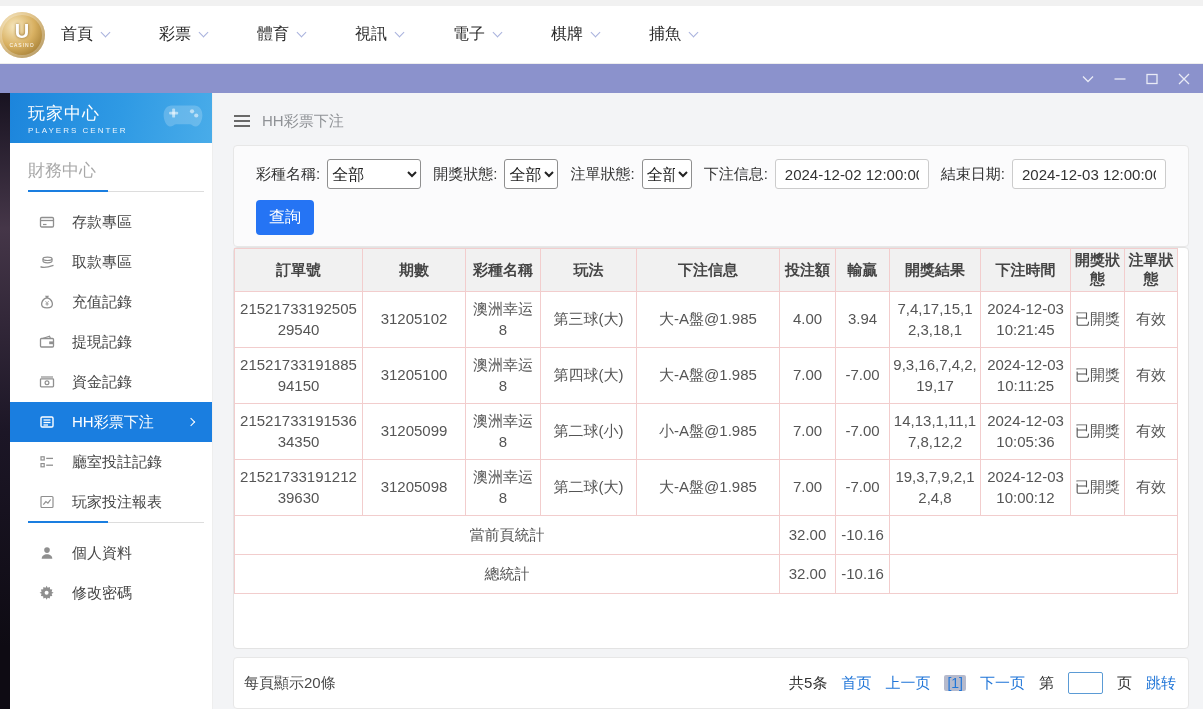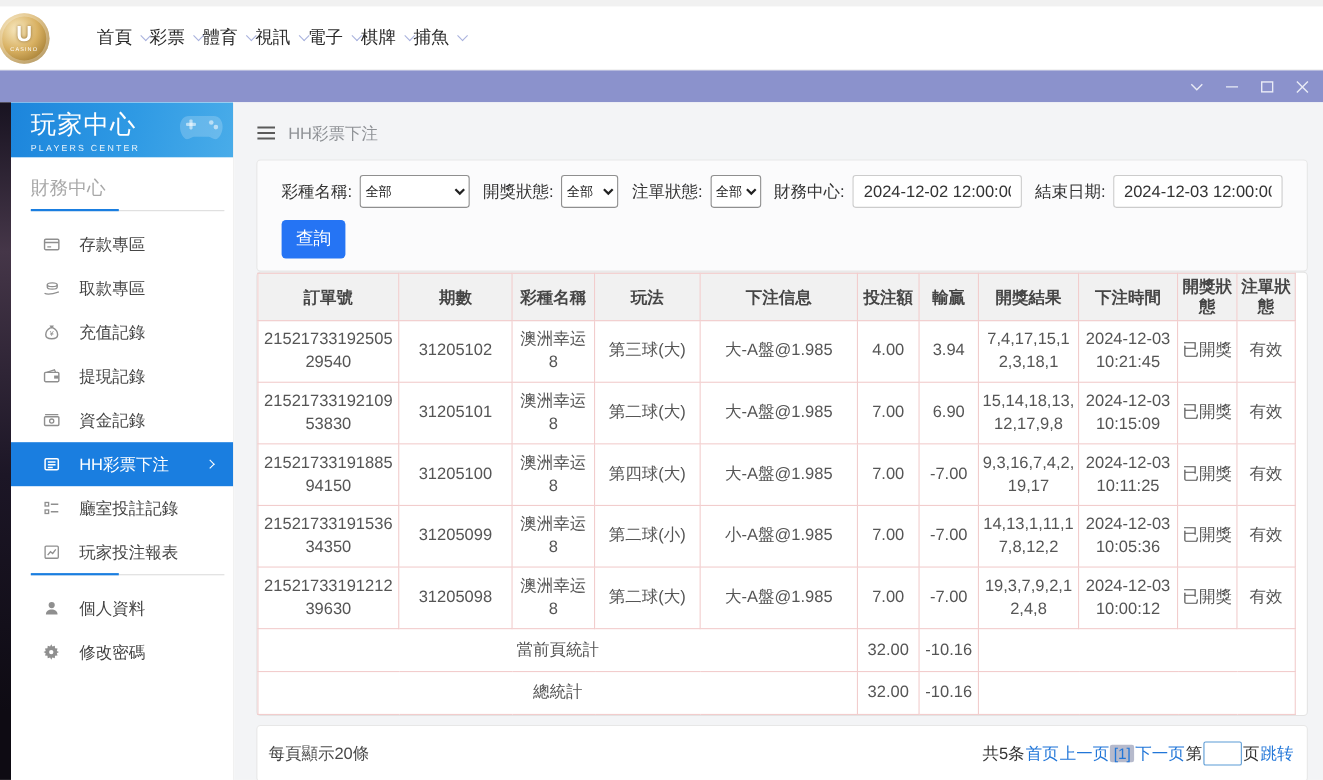--- a/index.html
+++ b/index.html
@@ -13,38 +13,38 @@
   .logo { display:flex; align-items:center; cursor:pointer; }
   .coin { width:46px; height:46px; border-radius:50%; margin-left:-3px; display:flex; flex-direction:column; align-items:center; justify-content:center;
           background:radial-gradient(circle at 35% 32%, #f8e9c0, #d8b061 45%, #a07a31 80%, #7c5c22);
           box-shadow:inset 0 0 0 3px rgba(255,255,255,0.28); }
   .coin-u { font-size:20px; font-weight:800; color:#fff; line-height:1; text-shadow:0 0 3px #8a6426; }
   .coin-sub { font-size:5px; color:#fff; letter-spacing:1px; margin-top:1px; }
   .logo-text { font-size:27px; font-weight:800; margin-left:7px; letter-spacing:1px; color:#b08d4f; white-space:nowrap; }
   @supports (-webkit-background-clip:text) {
     .logo-text { background:linear-gradient(180deg,#dcbc80 15%,#9d7534 85%); -webkit-background-clip:text; background-clip:text; color:transparent; }
   }
-  .nav-items { display:flex; margin-left:43px; }
+  .nav-items { display:flex; margin-left:16px; gap:50px; }
   .nav-item { display:flex; align-items:center; font-size:16px; color:#2a2a2a; cursor:pointer; }
   .chev-down { display:inline-block; width:7px; height:7px; border-right:1.7px solid #a9b2dd; border-bottom:1.7px solid #a9b2dd; transform:rotate(45deg); margin-left:9px; margin-top:-4px; }
 
   
   .titlebar { height:29px; background:var(--titlebar,#8b92cc); display:flex; align-items:center; justify-content:flex-end; padding-right:10px; }
   .win-controls { display:flex; align-items:center; gap:14px; }
   .win-btn { width:18px; height:18px; display:flex; align-items:center; justify-content:center; cursor:pointer; }
 
   
   .content { display:flex; height:616px; }
   .left-strip { width:10px; background:linear-gradient(180deg,#181321,#453648 22%,#1c1626 55%,#0e0b13 90%); }
 
   
   .sidebar { width:203px; background:#fff; overflow:hidden; flex-shrink:0; border-right:1px solid #eee; }
   .sb-header { height:50px; display:flex; align-items:center; justify-content:space-between; padding:0 8px 0 18px;
                background:linear-gradient(100deg,#1c85dc 0%,#2f9ae4 55%,#49ace9 100%); }
-  .sb-title { font-size:23px; color:#fff; letter-spacing:1px; }
+  .sb-title { font-size:17px; color:#fff; letter-spacing:1px; }
   .sb-sub { font-size:8px; color:rgba(255,255,255,0.9); letter-spacing:2px; margin-top:1px; }
   .sb-sec-title { font-size:17px; color:#a8a8a8; margin:16px 0 9px 18px; }
   .sb-underline { height:1px; background:#ddd; margin:0 8px 10px 18px; position:relative; }
   .sb-underline::before { content:''; position:absolute; left:0; top:-1px; height:2px; width:80px; background:var(--active-blue,#1a7ee0); }
   .side-item { height:40px; display:flex; align-items:center; padding:0 12px 0 29px; cursor:pointer; color:#454545; }
   .side-icon { width:16px; height:16px; color:#8f8f8f; display:flex; align-items:center; }
   .side-label { font-size:15px; margin-left:17px; white-space:nowrap; }
   .side-item.active { background:var(--active-blue,#1a7ee0); color:#fff; }
   .side-item.active .side-icon { color:#fff; }
   .chev-right { width:6px; height:6px; border-right:1.6px solid #fff; border-bottom:1.6px solid #fff; transform:rotate(-45deg); margin-left:auto; margin-right:6px; }
@@ -52,34 +52,34 @@
   
   .main { flex:1; background:#f3f4f6; padding:0 14px 0 20px; overflow:hidden; }
   .breadcrumb { display:flex; align-items:center; gap:11px; color:#8f9296; font-size:15px; margin:15px 0 11px 0; height:26px; }
   .menu-icon { display:flex; color:#5a5a5a; cursor:pointer; }
 
   .panel { background:#fff; border:1px solid #e7e7e7; border-radius:4px; }
   .filter-panel { background:#fbfbfc; padding:13px 22px 11px; }
   .filter-row { display:flex; align-items:center; font-size:15px; color:#333; white-space:nowrap; }
   .f-label { margin-right:7px; }
   .f-gap { margin-left:12px; }
-  .sel { height:30px; border:1px solid #8f8f8f; border-radius:3px; background:#fff; font-size:12px; color:#222; font-family:inherit; }
+  .sel { height:30px; border:1px solid #8f8f8f; border-radius:3px; background:#fff; font-size:16px; color:#222; font-family:inherit; }
   .sel-lg { width:146px; } .sel-md { width:76px; } .sel-sm { width:50px; }
   .date-input { height:30px; width:154px; border:1px solid #ccc; border-radius:3px; font-size:15px; color:#333; padding:0 9px; font-family:inherit; background:#fff; }
   .search-btn { margin-top:11px; background:var(--accent,#2574f4); color:#fff; border:none; border-radius:4px; font-size:16px; padding:7px 13px; cursor:pointer; font-family:inherit; }
 
   .table-panel { margin-top:0; border-color:#e3e3e3; min-height:402px; }
   table { border-collapse:collapse; width:943px; table-layout:fixed; }
   th,td { border:1px solid var(--tbl-border,#f2cdcd); }
   thead th { background:#f1f1f1; height:40px; font-size:15px; color:#454545; font-weight:700; padding:2px; }
   tbody td { height:56px; text-align:center; font-size:15px; color:#555; padding:2px 3px; word-break:break-all; line-height:1.35; }
   tr.summary td { height:39px; }
 
   .footer-panel { display:flex; justify-content:space-between; align-items:center; padding:0 12px 0 10px; height:52px; margin-top:8px; font-size:15px; color:#4a4a4a; }
-  .pager { display:flex; align-items:center; gap:1px; color:#333; }
+  .pager { display:flex; align-items:center; gap:14px; color:#333; }
   .pager a { color:var(--link,#2176d8); cursor:pointer; text-decoration:none; }
   .cur { background:#b6bacc; color:var(--link,#2176d8); padding:0 3px; border-radius:2px; font-size:14px; cursor:pointer; }
   .jump-input { width:35px; height:22px; border:1px solid #5b9bd5; border-radius:2px; font-family:inherit; }
 </style>
 </head>
 <body>
 
 <div class="app">
   <div class="top-strip"></div>
 
@@ -290,21 +290,21 @@
             <option>全部</option>
           </select>
           <span class="f-label f-gap">開獎狀態:</span>
           <select class="sel sel-md">
             <option>全部</option>
           </select>
           <span class="f-label f-gap">注單狀態:</span>
           <select class="sel sel-sm">
             <option>全部</option>
           </select>
-          <span class="f-label f-gap">財務中心:</span>
+          <span class="f-label f-gap">下注信息:</span>
           <input class="date-input" value="2024-12-02 12:00:00" style="">
           <span class="f-label f-gap">結束日期:</span>
           <input class="date-input" value="2024-12-03 12:00:00" style="">
         </div>
         <button class="search-btn">查詢</button>
       </section>
 
       <section class="panel table-panel">
         <table>
           <colgroup>
@@ -343,33 +343,20 @@
                 <td>第三球(大)</td>
                 <td>大-A盤@1.985</td>
                 <td>4.00</td>
                 <td>3.94</td>
                 <td>7,4,17,15,12,3,18,1</td>
                 <td>2024-12-03 10:21:45</td>
                 <td>已開獎</td>
                 <td>有效</td>
               </tr>
               <tr>
-                <td>2152173319210953830</td>
-                <td>31205101</td>
-                <td>澳洲幸运8</td>
-                <td>第二球(大)</td>
-                <td>大-A盤@1.985</td>
-                <td>7.00</td>
-                <td>6.90</td>
-                <td>15,14,18,13,12,17,9,8</td>
-                <td>2024-12-03 10:15:09</td>
-                <td>已開獎</td>
-                <td>有效</td>
-              </tr>
-              <tr>
                 <td>2152173319188594150</td>
                 <td>31205100</td>
                 <td>澳洲幸运8</td>
                 <td>第四球(大)</td>
                 <td>大-A盤@1.985</td>
                 <td>7.00</td>
                 <td>-7.00</td>
                 <td>9,3,16,7,4,2,19,17</td>
                 <td>2024-12-03 10:11:25</td>
                 <td>已開獎</td>

